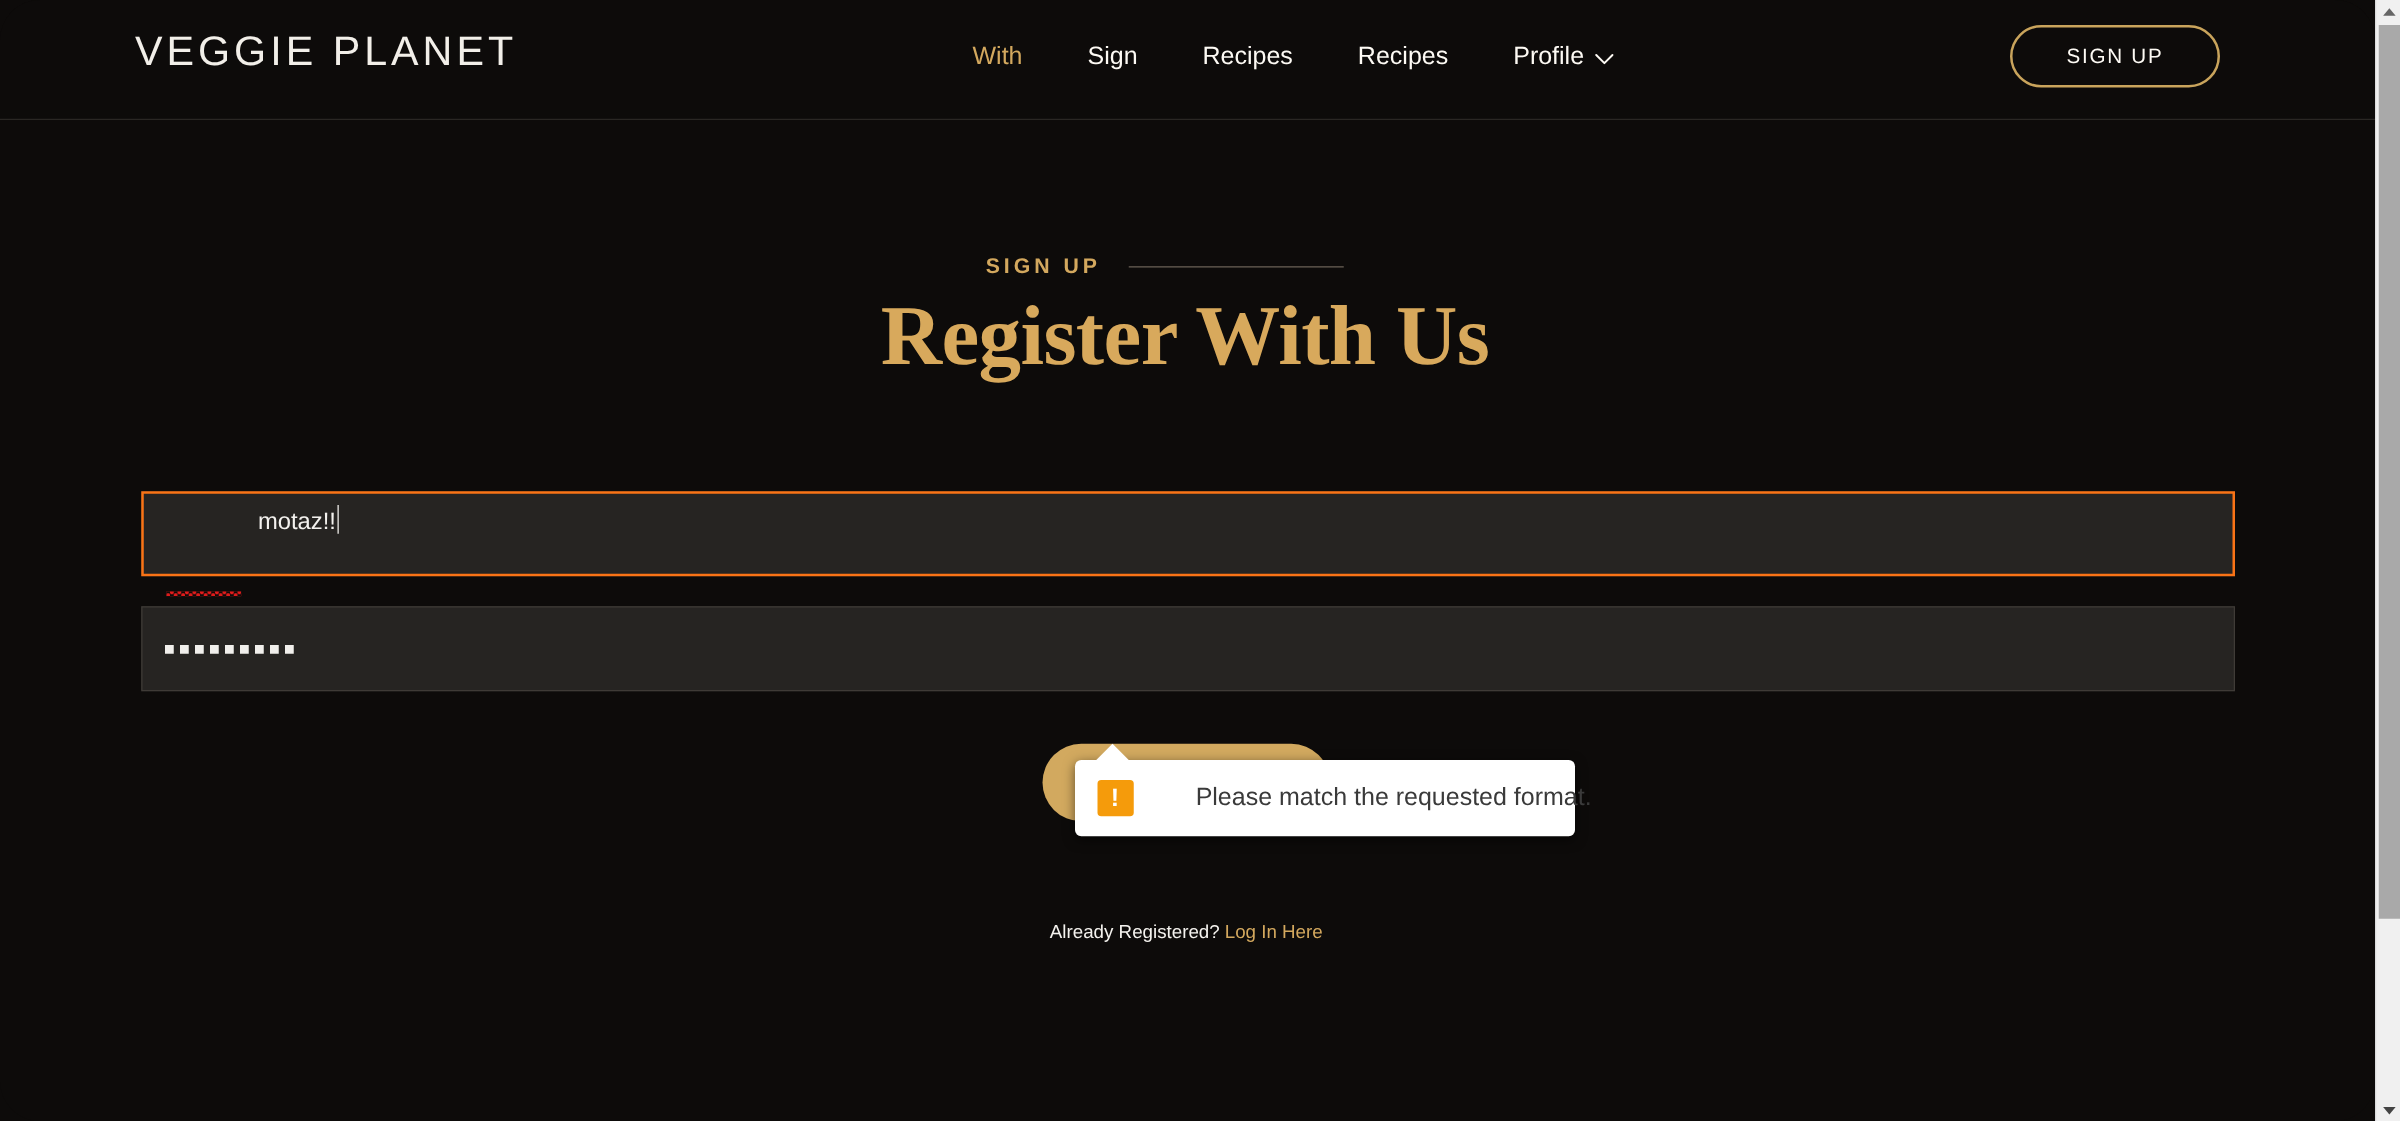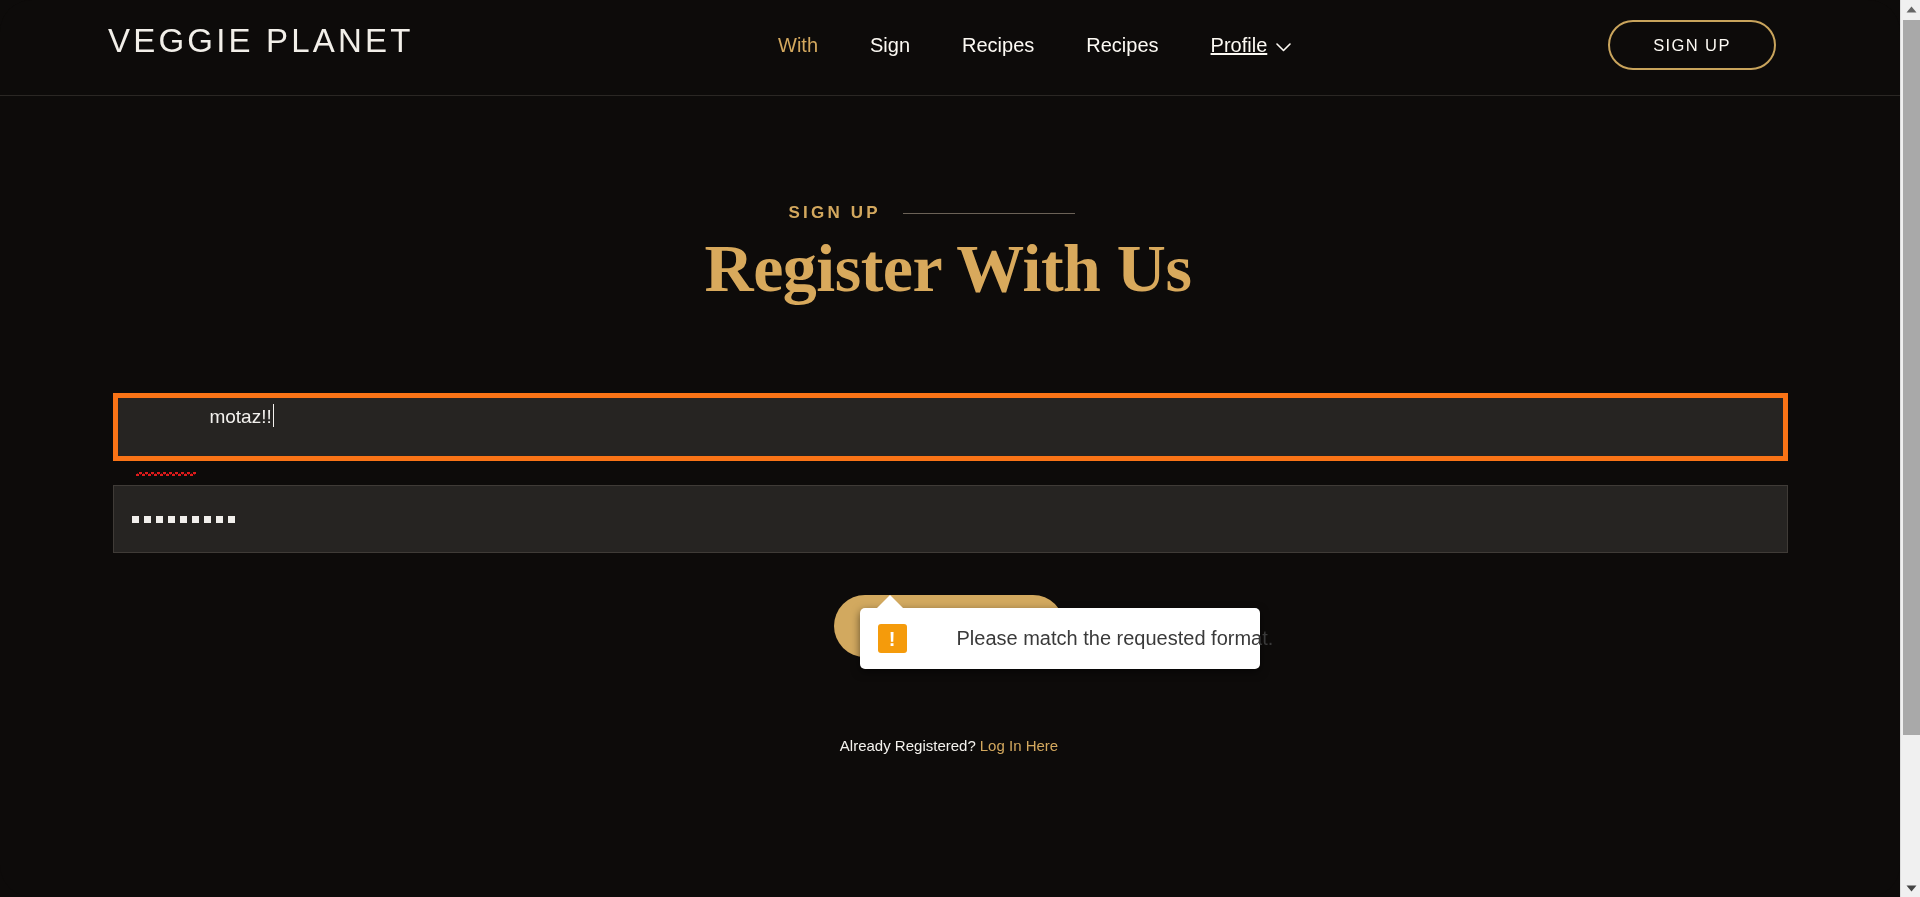--- a/index.html
+++ b/index.html
@@ -67,21 +67,20 @@
     line-height:30px;
     white-space:nowrap;
     display:inline-block;
   }
   .nav-link.active { color:#d3a85e; }
 
   .nav-link.has-caret {
     display:inline-flex;
     align-items:center;
     gap:9px;
-    text-decoration:underline;
   }
   .caret {
     display:inline-block;
     width:15px;
     height:9px;
     position:relative;
     top:2px;
   }
   .caret svg { display:block; }
 
@@ -153,21 +152,21 @@
   .field {
     width:1675px;
     height:68px;
     background:#262422;
     display:flex;
     align-items:center;
     padding:0 18px;
     position:relative;
   }
   .field.focused-invalid {
-    border:5px solid #f97316;
+    border:2px solid #f97316;
     align-items:center;
   }
   .field.plain {
     border:1px solid #3f3b37;
   }
   .field + .field { margin-top:24px; }
 
   .field-text {
     color:#f3f1ee;
     font-size:19px;

